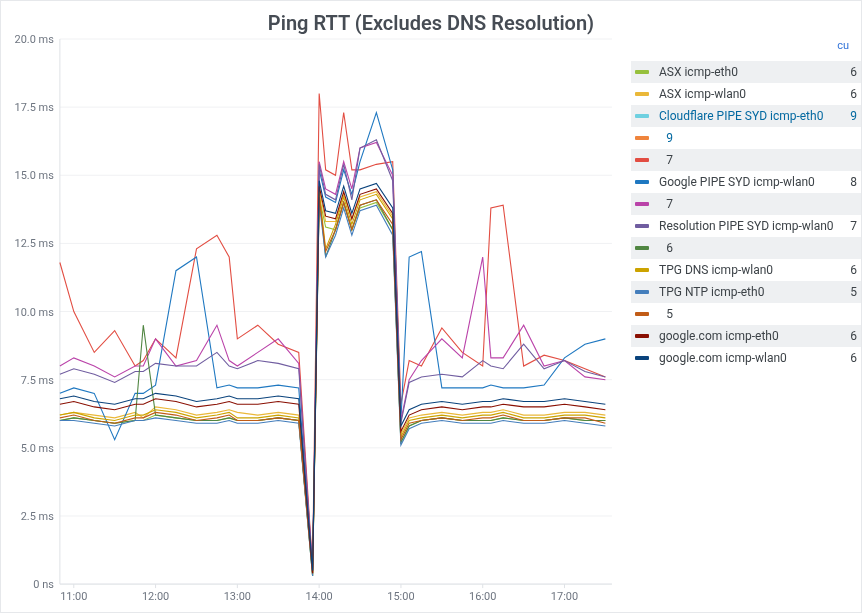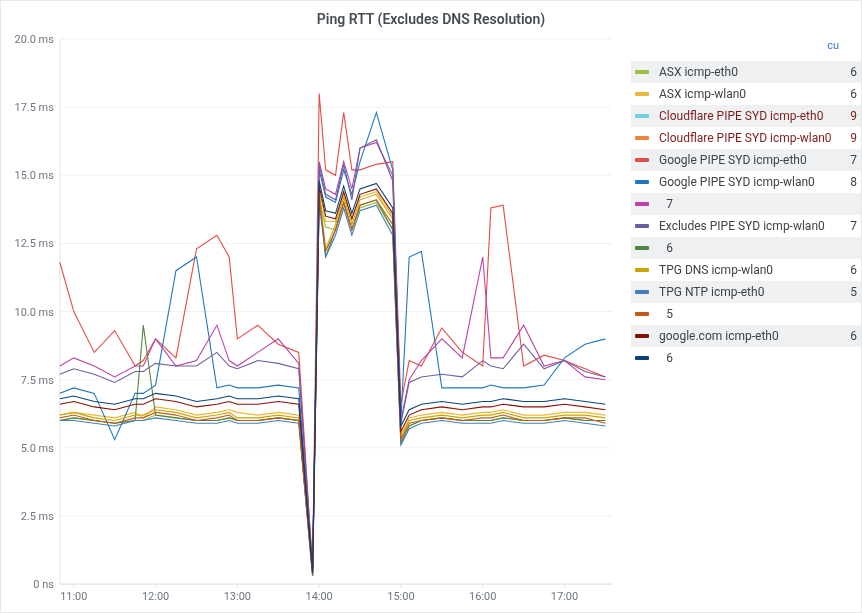--- a/index.html
+++ b/index.html
@@ -6,21 +6,21 @@
   html, body { margin: 0; padding: 0; background: #f4f5f6; }
   .panel {
     width: 862px; height: 613px;
     background: #fff;
     border: 1px solid #e6e8eb;
     position: relative;
     overflow: hidden;
   }
   .title {
     text-align: center;
-    font-size: 14px;
+    font-size: 20px;
     font-weight: 600;
     color: #464c54;
     padding: 10px 0 8px;
   }
   .body {
     position: absolute;
     top: 34px; left: 0; right: 0; bottom: 0;
     display: flex;
   }
   .plot-wrap {
@@ -36,33 +36,33 @@
 
   .legend-wrap {
     flex: 1;
     padding: 26px 0 0 10px;
     font-size: 12px;
     color: #3d4348;
     position: relative;
   }
   .legend-head {
     position: absolute;
-    top: 4px; right: 22px;
+    top: 4px; right: 12px;
     font-size: 11px;
     color: #3274d9;
   }
   .legend-row {
     display: flex;
     align-items: center;
     height: 22px;
     padding: 0 4px;
     cursor: pointer;
   }
   .legend-row.alt { background: #eef0f2; }
-  .legend-row.off { color: #7f1d1d; }
+  .legend-row.off { color: #0369a1; }
   .swatch {
     width: 14px; height: 4px;
     border-radius: 1px;
     margin-right: 10px;
     flex: none;
   }
   .legend-label { flex: 1; white-space: nowrap; overflow: hidden; text-overflow: ellipsis; }
   .legend-val { width: 14px; text-align: right; color: inherit; }
 </style>
 </head>
@@ -140,40 +140,38 @@
             <span class="legend-label">ASX icmp-wlan0</span>
             <span class="legend-val">6</span>
           </div>
           <div class="legend-row alt off">
             <span class="swatch" style="background: rgb(110, 208, 224);"></span>
             <span class="legend-label">Cloudflare PIPE SYD icmp-eth0</span>
             <span class="legend-val">9</span>
           </div>
           <div class="legend-row off">
             <span class="swatch" style="background: rgb(239, 132, 60);"></span>
-            <span class="legend-label">Cloudflare PIPE SYD icmp-wlan0</span>
             <span class="legend-val">9</span>
           </div>
           <div class="legend-row alt">
             <span class="swatch" style="background: rgb(226, 77, 66);"></span>
-            <span class="legend-label">Google PIPE SYD icmp-eth0</span>
             <span class="legend-val">7</span>
           </div>
           <div class="legend-row">
             <span class="swatch" style="background: rgb(31, 120, 193);"></span>
             <span class="legend-label">Google PIPE SYD icmp-wlan0</span>
             <span class="legend-val">8</span>
           </div>
           <div class="legend-row alt">
             <span class="swatch" style="background: rgb(186, 67, 169);"></span>
             <span class="legend-val">7</span>
           </div>
           <div class="legend-row">
             <span class="swatch" style="background: rgb(112, 93, 160);"></span>
-            <span class="legend-label">Excludes PIPE SYD icmp-wlan0</span>
+            <span class="legend-label">Resolution PIPE SYD icmp-wlan0</span>
             <span class="legend-val">7</span>
           </div>
           <div class="legend-row alt">
             <span class="swatch" style="background: rgb(80, 134, 66);"></span>
             <span class="legend-val">6</span>
           </div>
           <div class="legend-row">
             <span class="swatch" style="background: rgb(204, 163, 0);"></span>
             <span class="legend-label">TPG DNS icmp-wlan0</span>
             <span class="legend-val">6</span>
@@ -187,18 +185,19 @@
             <span class="swatch" style="background: rgb(193, 92, 23);"></span>
             <span class="legend-val">5</span>
           </div>
           <div class="legend-row alt">
             <span class="swatch" style="background: rgb(137, 15, 2);"></span>
             <span class="legend-label">google.com icmp-eth0</span>
             <span class="legend-val">6</span>
           </div>
           <div class="legend-row">
             <span class="swatch" style="background: rgb(10, 67, 124);"></span>
+            <span class="legend-label">google.com icmp-wlan0</span>
             <span class="legend-val">6</span>
           </div>
         </div>
     </div>
   </div>
 </div>
 
 </body></html>

